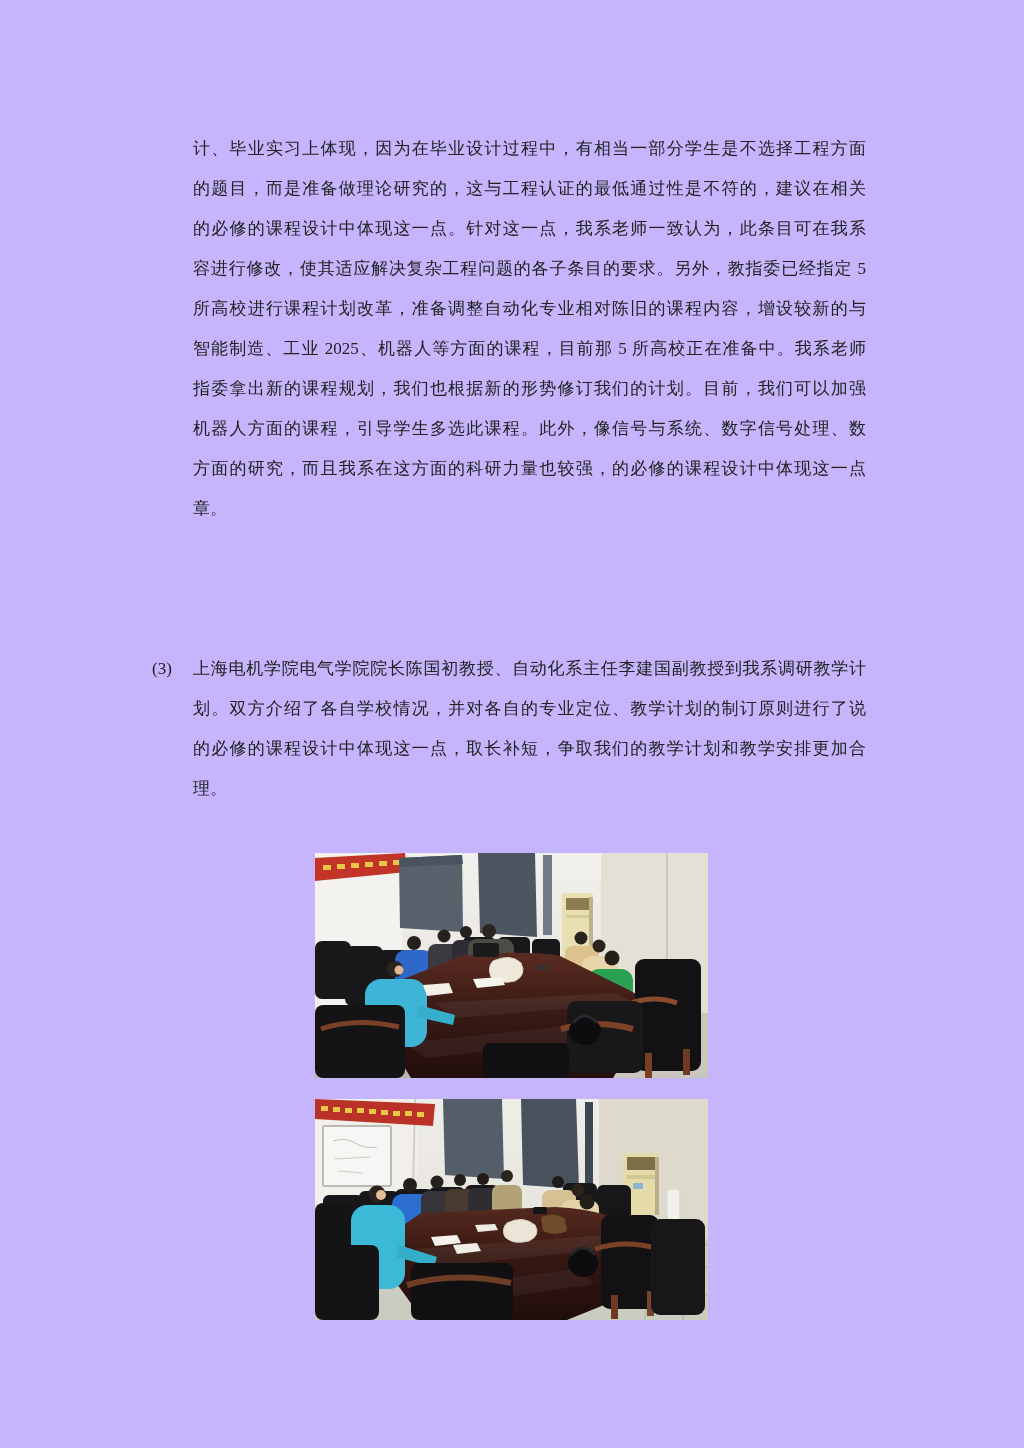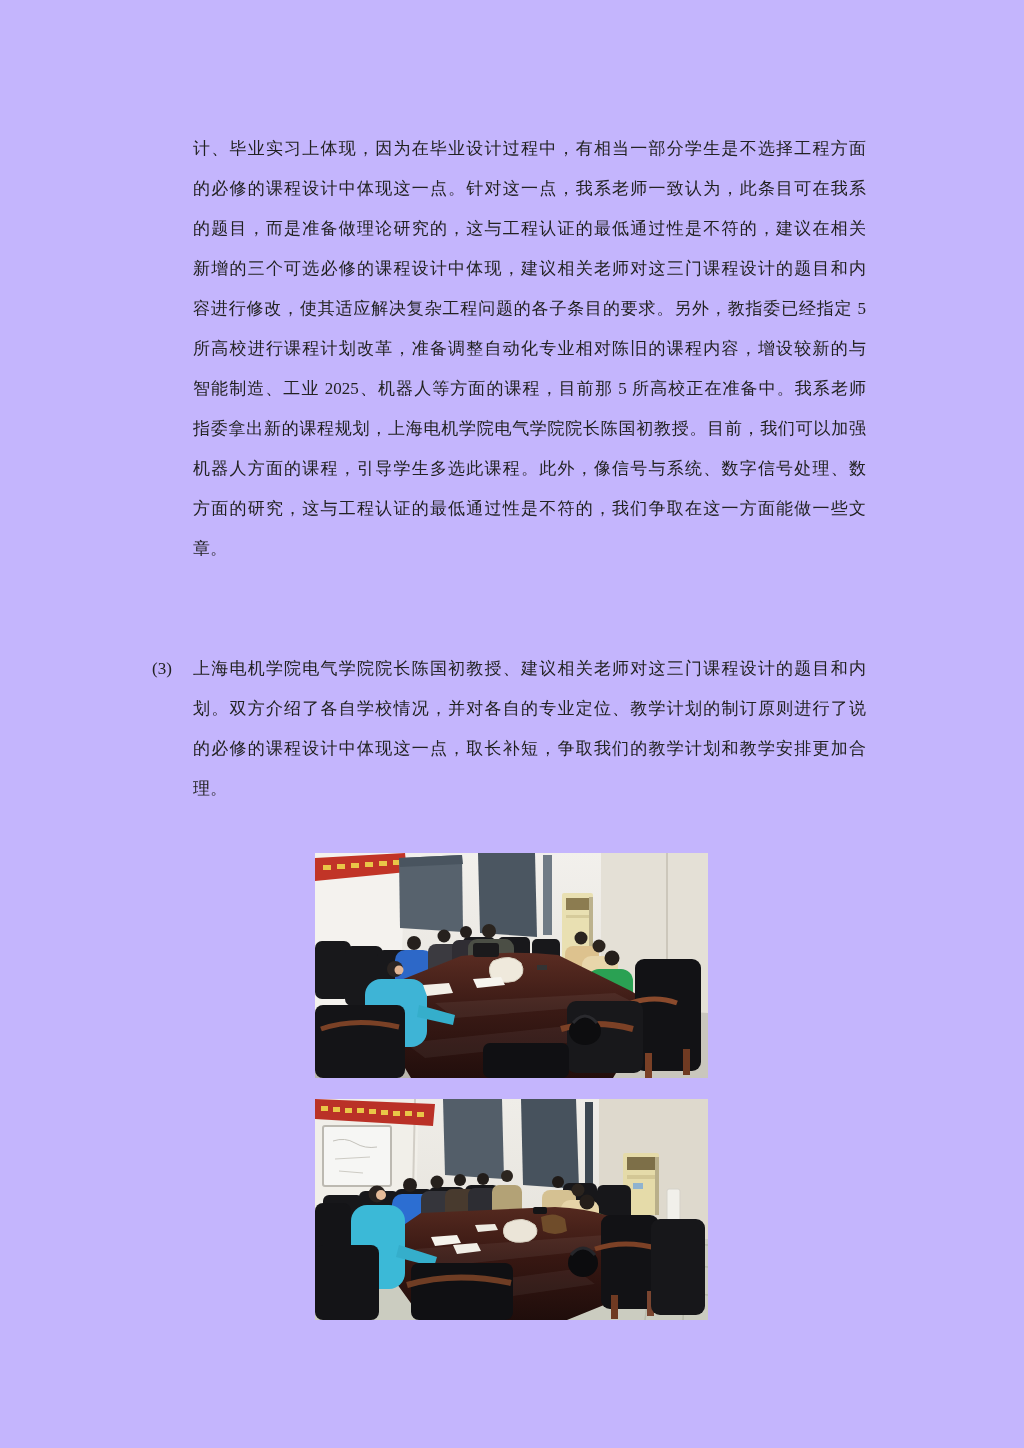--- a/index.html
+++ b/index.html
@@ -51,35 +51,34 @@
   .photo-2{ top:1099px; width:393px; height:221px; }
   figure.photo svg{ display:block; }
 </style>
 </head>
 <body>
 
 <div class="page">
 
   <div class="para para-continuation">
     <div class="line">计、毕业实习上体现，因为在毕业设计过程中，有相当一部分学生是不选择工程方面</div>
+    <div class="line">的题目，而是准备做理论研究的，这与工程认证的最低通过性是不符的，建议在相关</div>
     <div class="line">的必修的课程设计中体现这一点。针对这一点，我系老师一致认为，此条目可在我系</div>
-    <div class="line">的题目，而是准备做理论研究的，这与工程认证的最低通过性是不符的，建议在相关</div>
-    <div class="line">新增的三个可选必修的课程设计中体现，建议相关老师对这三门课程设计的题目和内</div>
     <div class="line">容进行修改，使其适应解决复杂工程问题的各子条目的要求。另外，教指委已经指定 5</div>
     <div class="line">所高校进行课程计划改革，准备调整自动化专业相对陈旧的课程内容，增设较新的与</div>
     <div class="line">智能制造、工业 2025、机器人等方面的课程，目前那 5 所高校正在准备中。我系老师</div>
-    <div class="line">指委拿出新的课程规划，上海电机学院电气学院院长陈国初教授。目前，我们可以加强</div>
+    <div class="line">指委拿出新的课程规划，我们也根据新的形势修订我们的计划。目前，我们可以加强</div>
     <div class="line">机器人方面的课程，引导学生多选此课程。此外，像信号与系统、数字信号处理、数</div>
-    <div class="line">方面的研究，这与工程认证的最低通过性是不符的，我们争取在这一方面能做一些文</div>
+    <div class="line">方面的研究，而且我系在这方面的科研力量也较强，的必修的课程设计中体现这一点</div>
     <div class="line end">章。</div>
   </div>
 
   <div class="item-marker">(3)</div>
   <div class="para para-item3">
-    <div class="line">上海电机学院电气学院院长陈国初教授、建议相关老师对这三门课程设计的题目和内</div>
+    <div class="line">上海电机学院电气学院院长陈国初教授、自动化系主任李建国副教授到我系调研教学计</div>
     <div class="line">划。双方介绍了各自学校情况，并对各自的专业定位、教学计划的制订原则进行了说</div>
     <div class="line">的必修的课程设计中体现这一点，取长补短，争取我们的教学计划和教学安排更加合</div>
     <div class="line end">理。</div>
   </div>
 
   <figure class="photo photo-1" role="img" aria-label="会议室照片一：老师们围坐在深色会议桌旁座谈，左上角悬挂红色横幅">
     <svg width="393" height="225" viewBox="0 0 393 225" preserveAspectRatio="none">
       <defs>
         <linearGradient id="t1" x1="0" y1="0" x2="0" y2="1">
           <stop offset="0" stop-color="#5a2c22"></stop>

